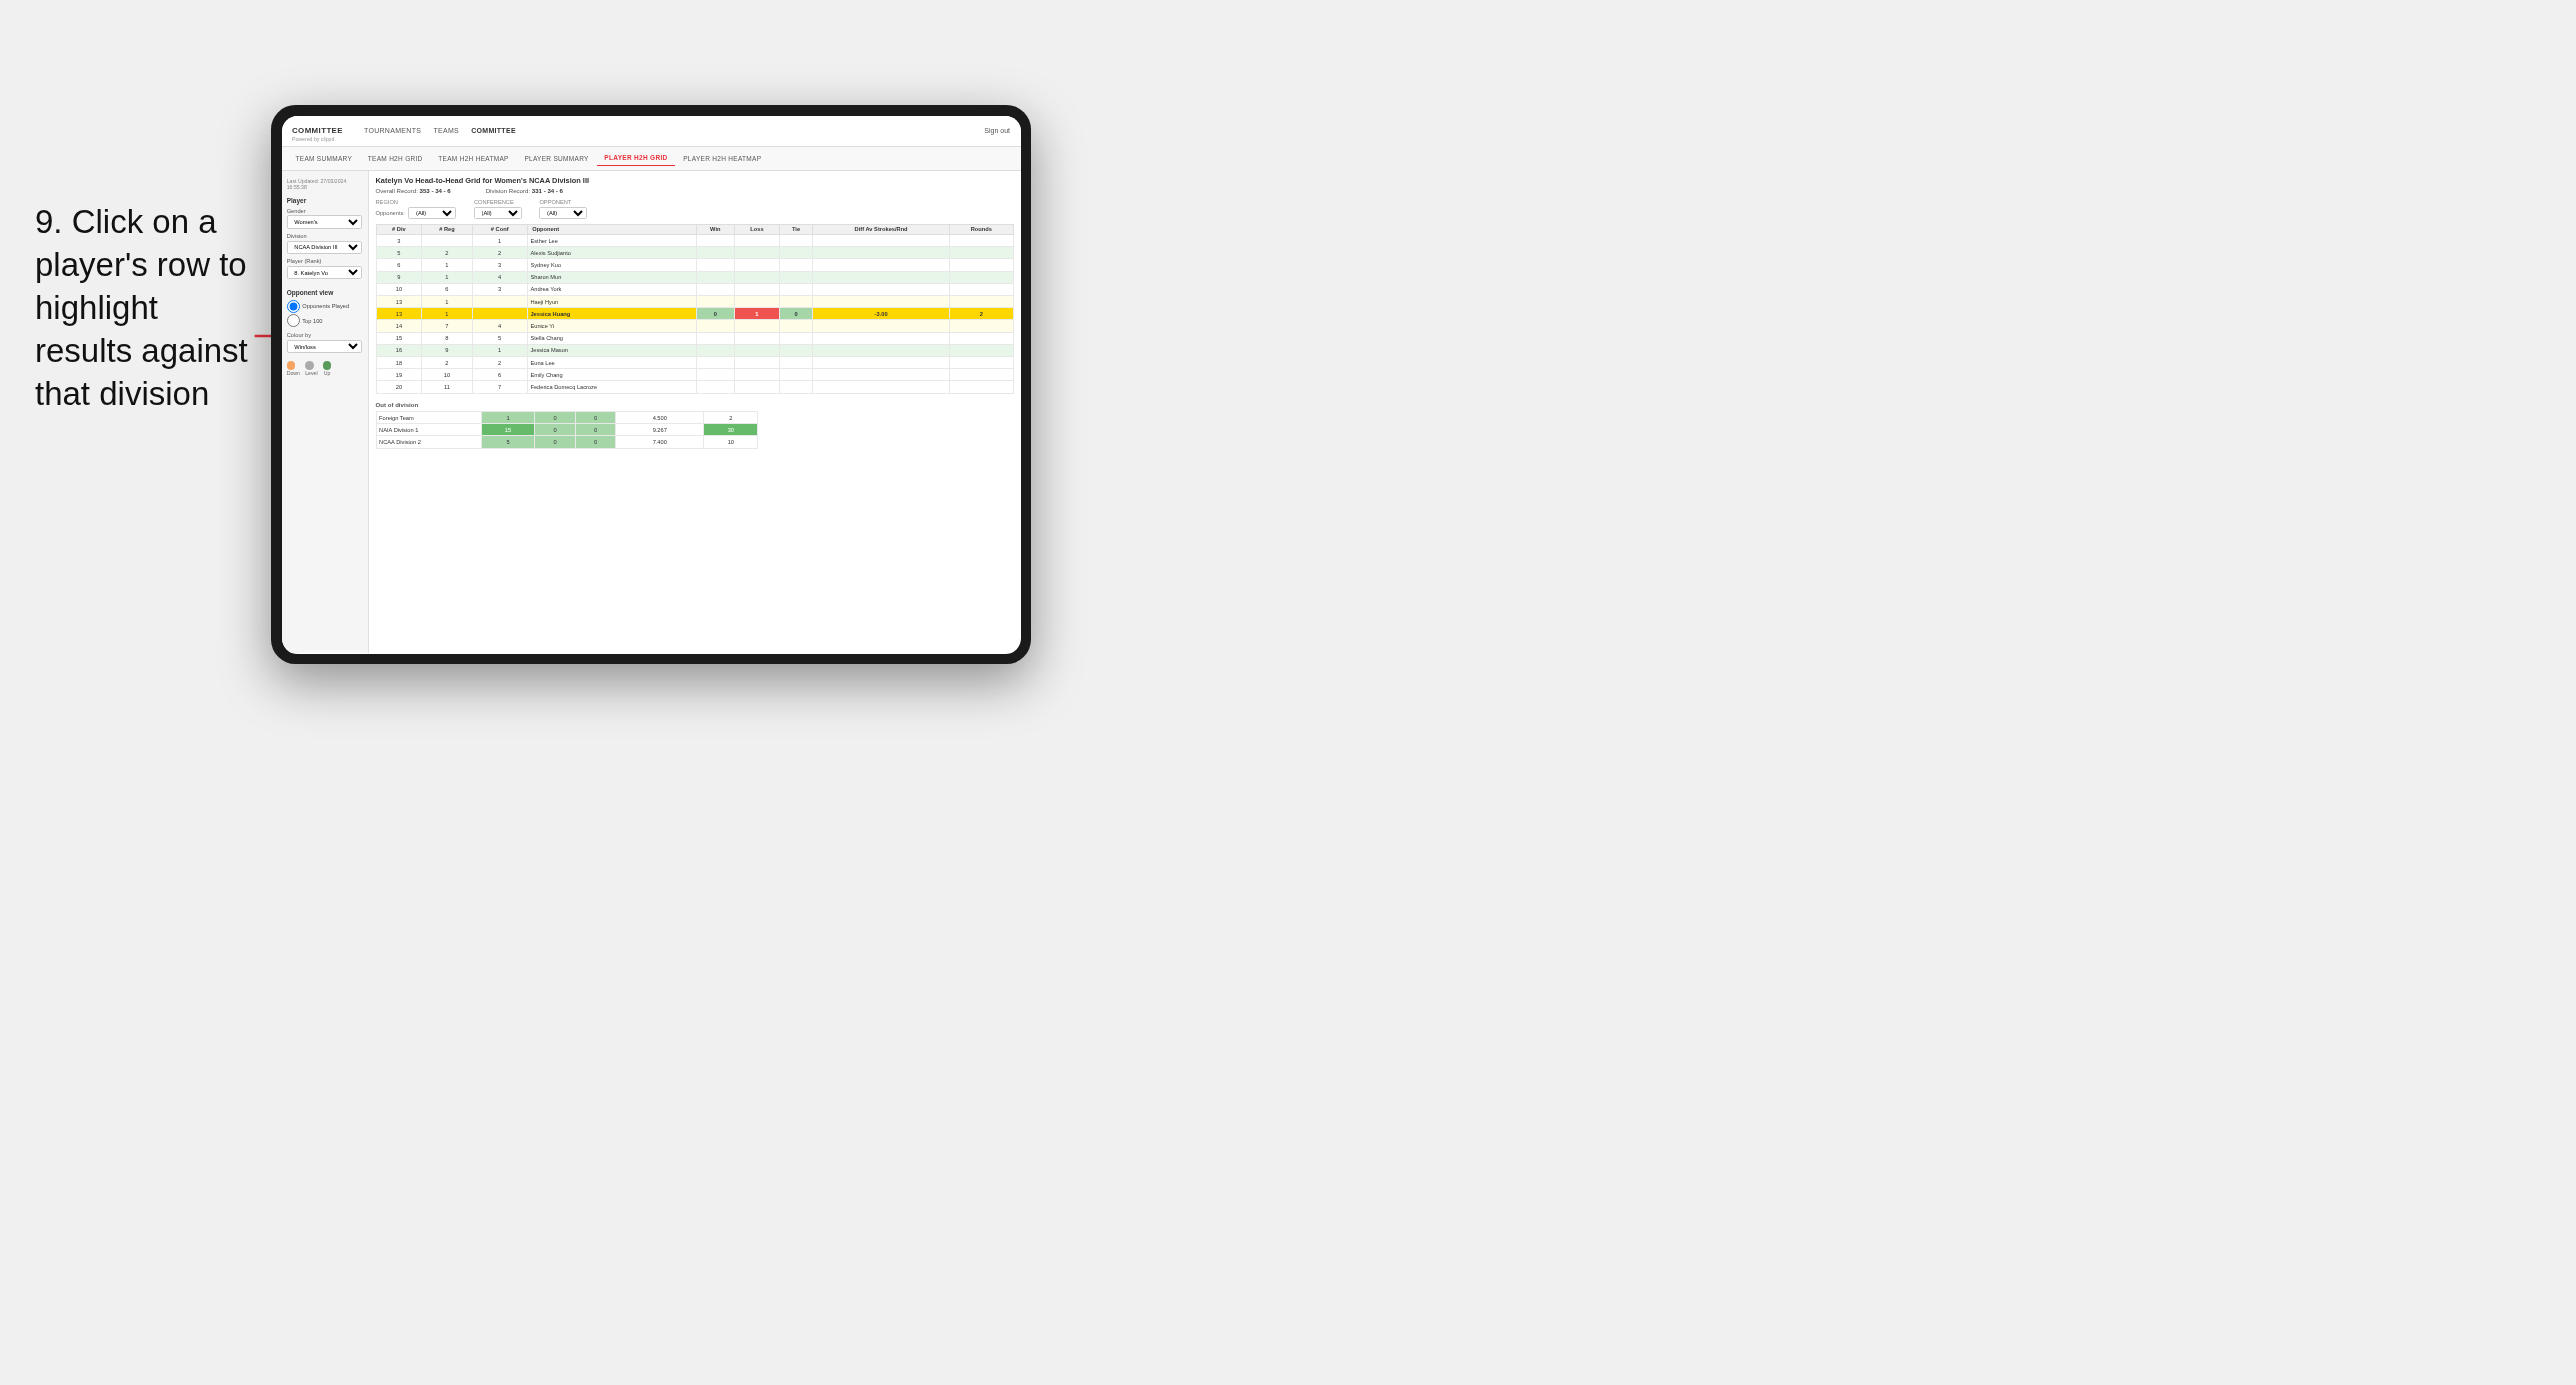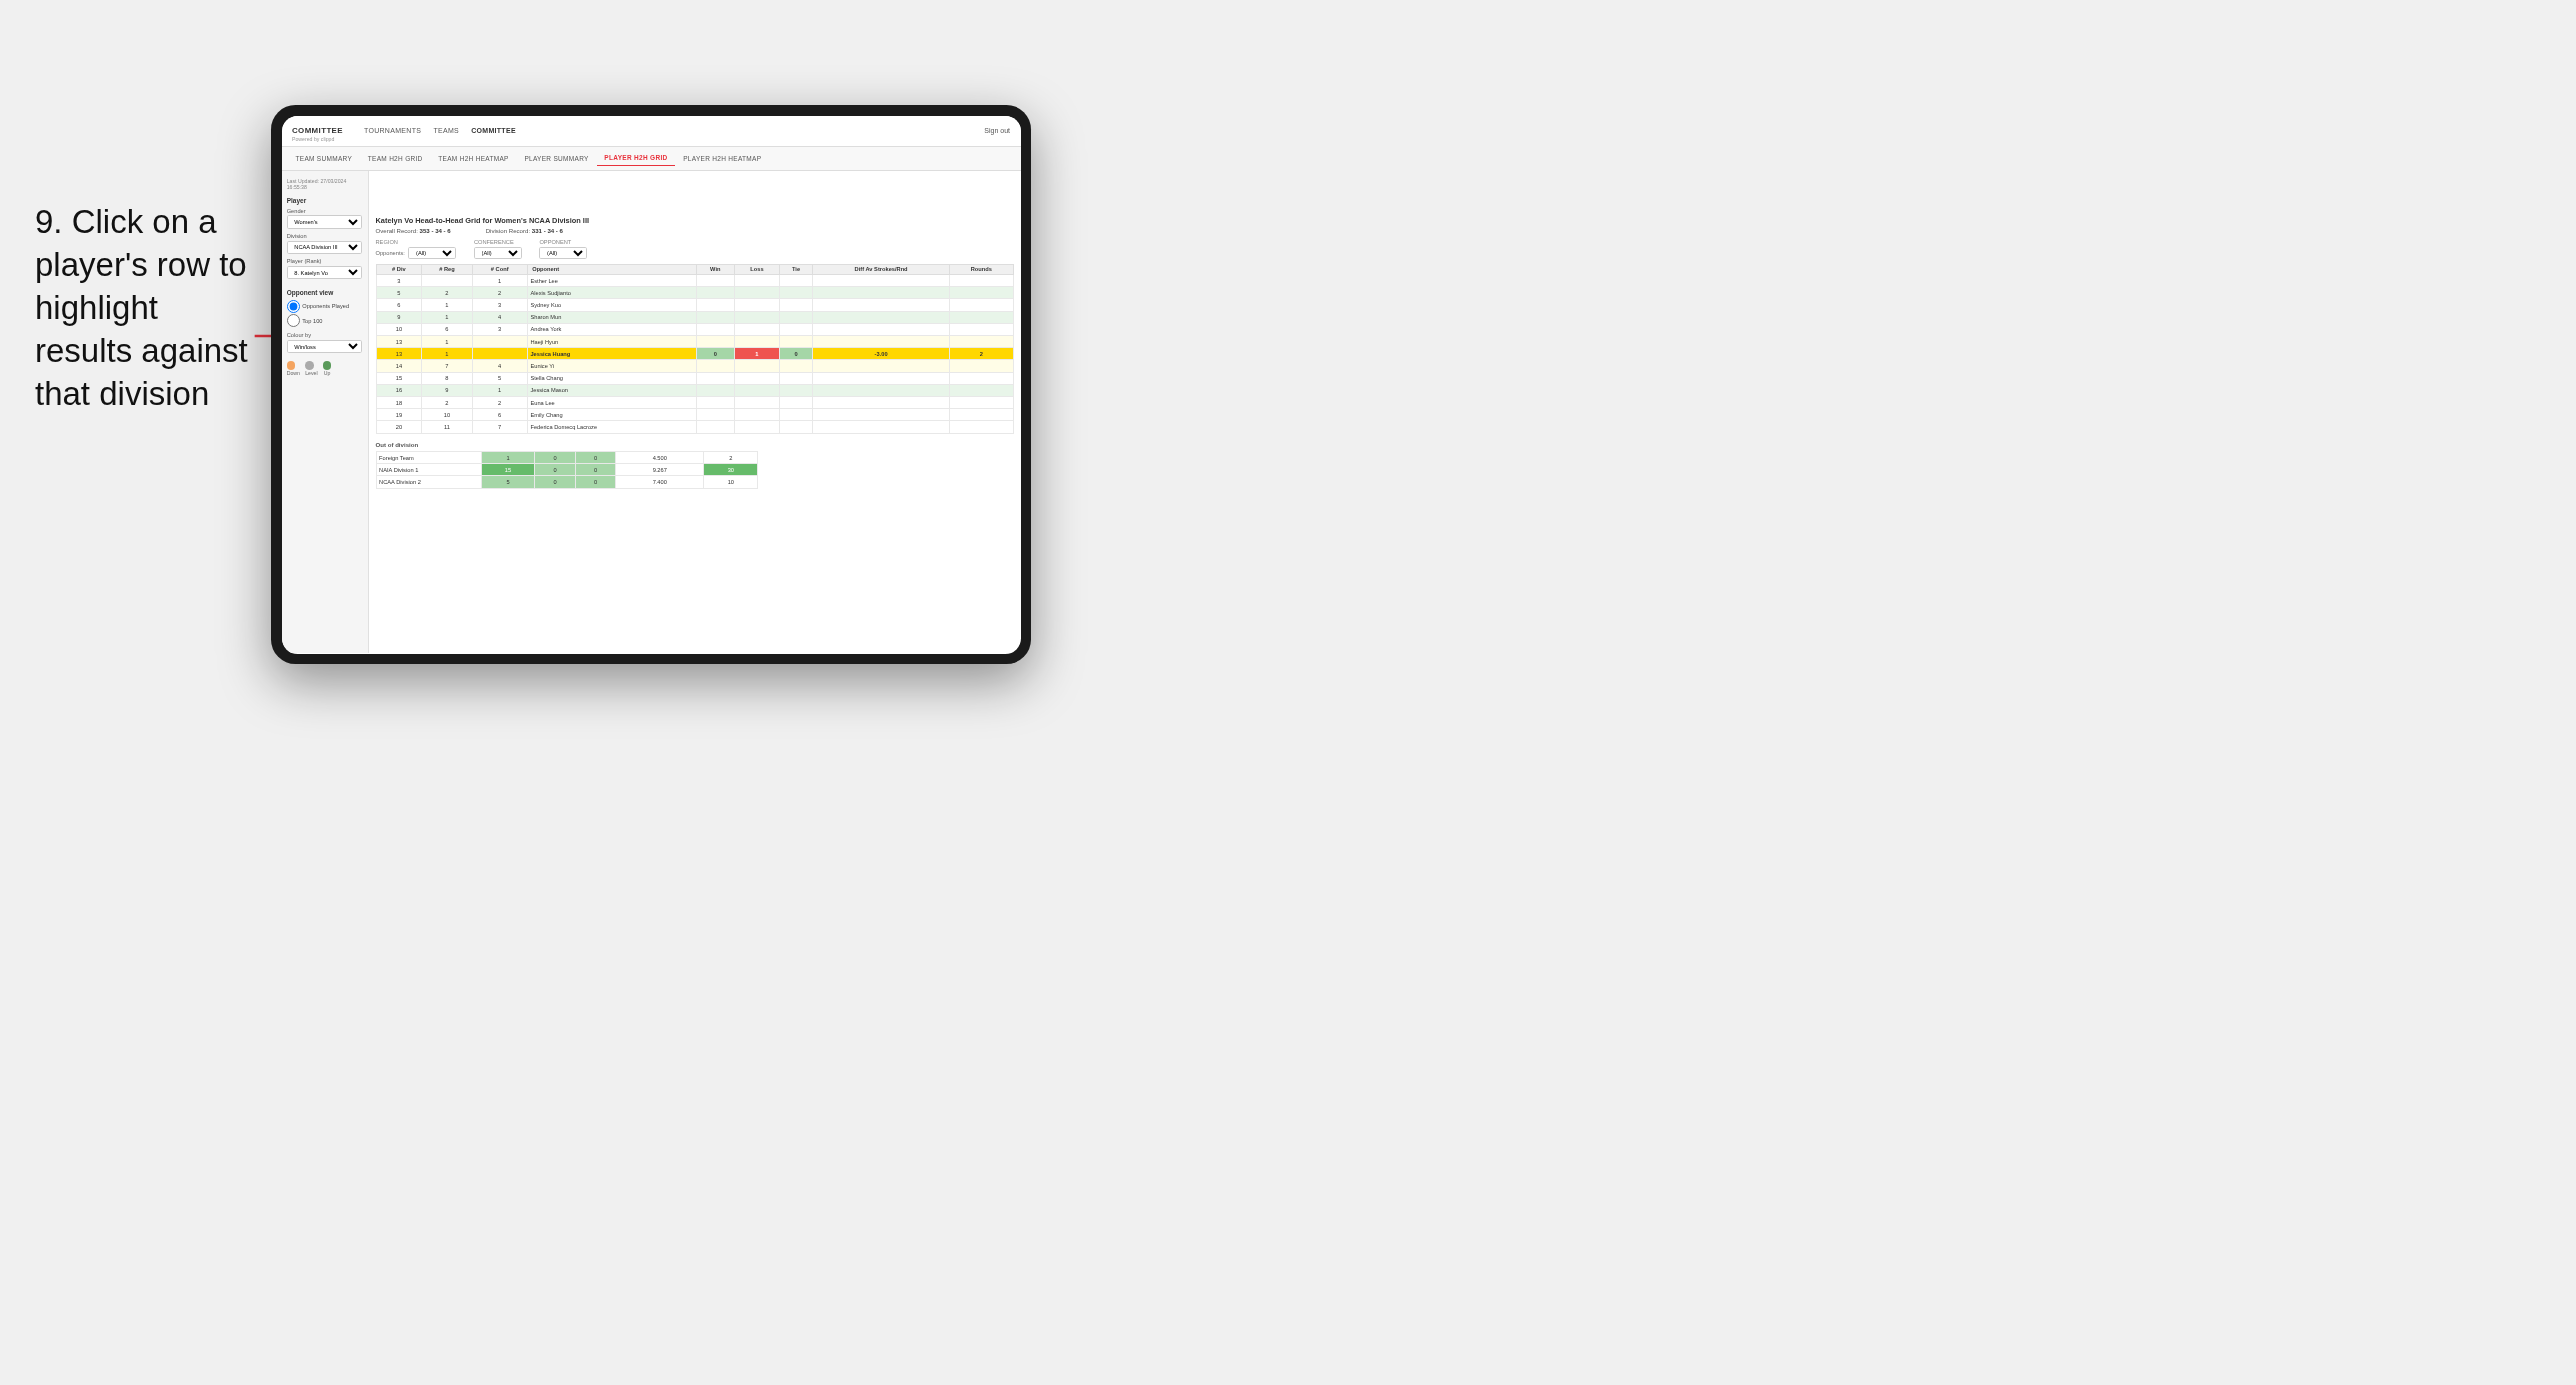--- a/index.html
+++ b/index.html
@@ -211,21 +211,20 @@
       color: #666;
       text-align: center;
     }
 
     
     .grid-area {
       flex: 1;
       padding: 5.2px 7px;
       overflow-y: auto;
       overflow-x: hidden;
-      margin-top: 40px;
     }
 
     .grid-title {
       font-size: 7.4px;
       font-weight: bold;
       color: #333;
       margin-bottom: 1.7px;
     }
 
     .grid-record {

